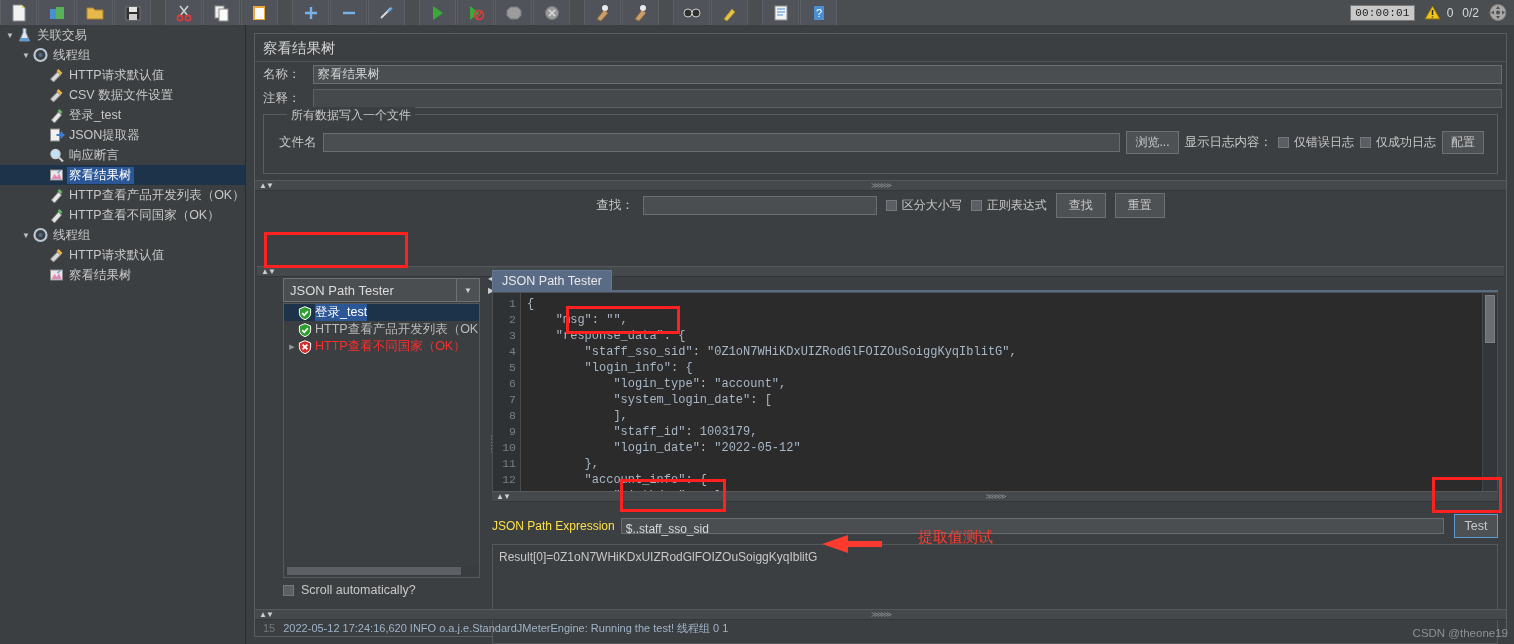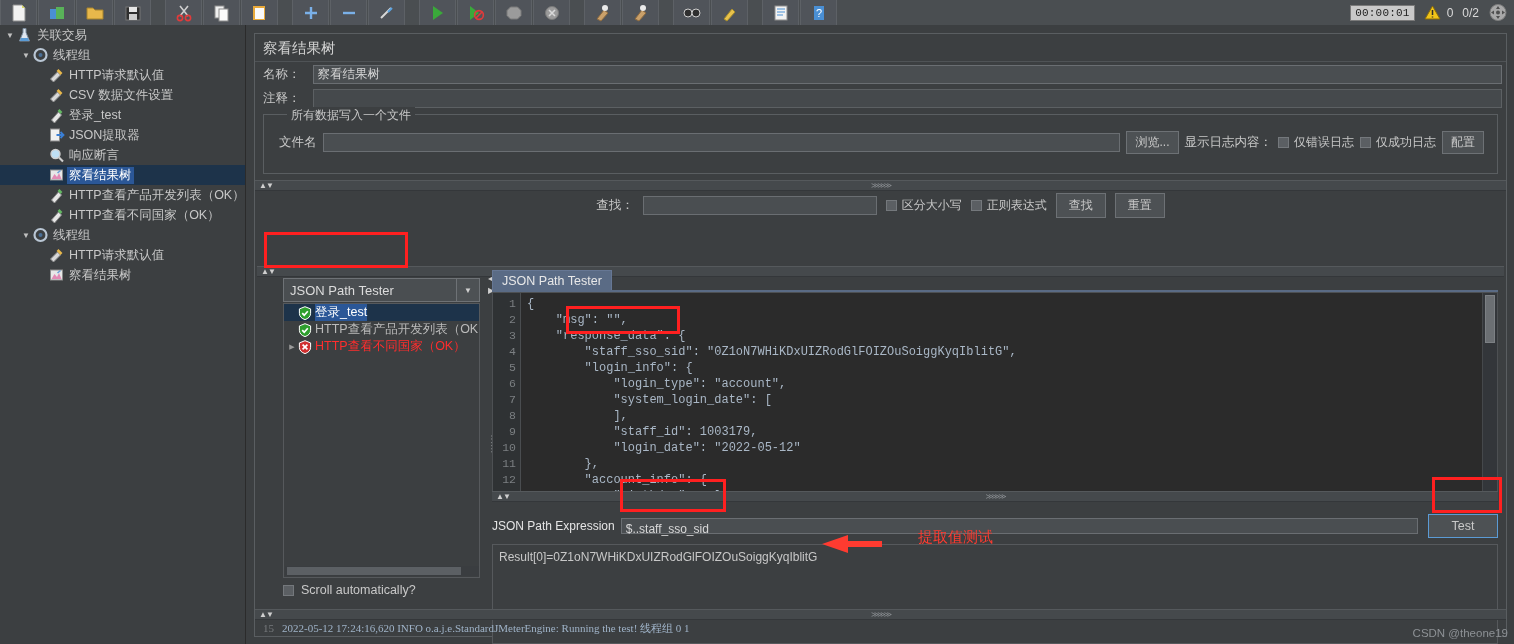--- a/index.html
+++ b/index.html
@@ -146,40 +146,40 @@
     font-family:"Liberation Mono","DejaVu Sans Mono",monospace;font-size:12px;
     color:#a9b7c6;white-space:pre;overflow:hidden;position:relative;
   }
   #code div{height:16px;line-height:16px;}
   #vscroll{width:14px;background:#33363a;border-left:1px solid #45484b;flex:0 0 14px;position:relative;}
   #vscroll .vthumb{position:absolute;left:2px;top:2px;width:10px;height:48px;background:#6b6f73;border:1px solid #7c8084;box-sizing:border-box;}
   #edsplit{position:absolute;left:0;right:0;bottom:0;height:9px;}
 
   
   #jpx{position:absolute;left:237px;right:8px;top:240px;height:32px;display:flex;align-items:center;gap:0;}
-  #jpx .jlbl{font-size:12px;color:#e5e5e5;white-space:nowrap;padding-right:6px;}
+  #jpx .jlbl{font-size:12px;color:#fde047;white-space:nowrap;padding-right:6px;}
   #jpx .jin{
     flex:1;height:16px;background:#4a4e51;border:1px solid #6a6e72;box-sizing:border-box;
     color:#d8d8d8;font-size:12px;line-height:20px;padding:0 4px;
   }
   #testbtn{
-    margin-left:10px;width:70px;height:24px;background:#4d5154;border:1px solid #5b9bd5;
+    margin-left:10px;width:44px;height:24px;background:#4d5154;border:1px solid #5b9bd5;
     color:#c9c9c9;font-size:12.5px;display:flex;align-items:center;justify-content:center;box-sizing:border-box;
   }
   #resbox{
     position:absolute;left:237px;right:8px;top:274px;height:100px;
     background:#3c3f41;border:1px solid #56595c;box-sizing:border-box;
     color:#c8c8c8;font-size:12px;padding:5px 6px;
   }
 
   
   #botsplit{position:absolute;left:0;right:0;bottom:16px;height:9px;}
   #logline{
     position:absolute;left:8px;right:0;bottom:0;height:15px;overflow:hidden;
-    font-family:Liberation Serif, serif;font-size:11px;color:#9fb3c8;
+    font-family:Liberation Sans, sans-serif;font-size:11px;color:#9fb3c8;
     white-space:nowrap;
   }
   #logline .ln{color:#76797c;padding-right:8px;}
 
   
   .redbox{position:absolute;border:3px solid #ff2020;box-sizing:border-box;pointer-events:none;}
   #annot-text{
     position:absolute;left:918px;top:528px;color:#ff3b30;font-size:15px;
     font-family:"Liberation Sans","DejaVu Sans",sans-serif;
   }

